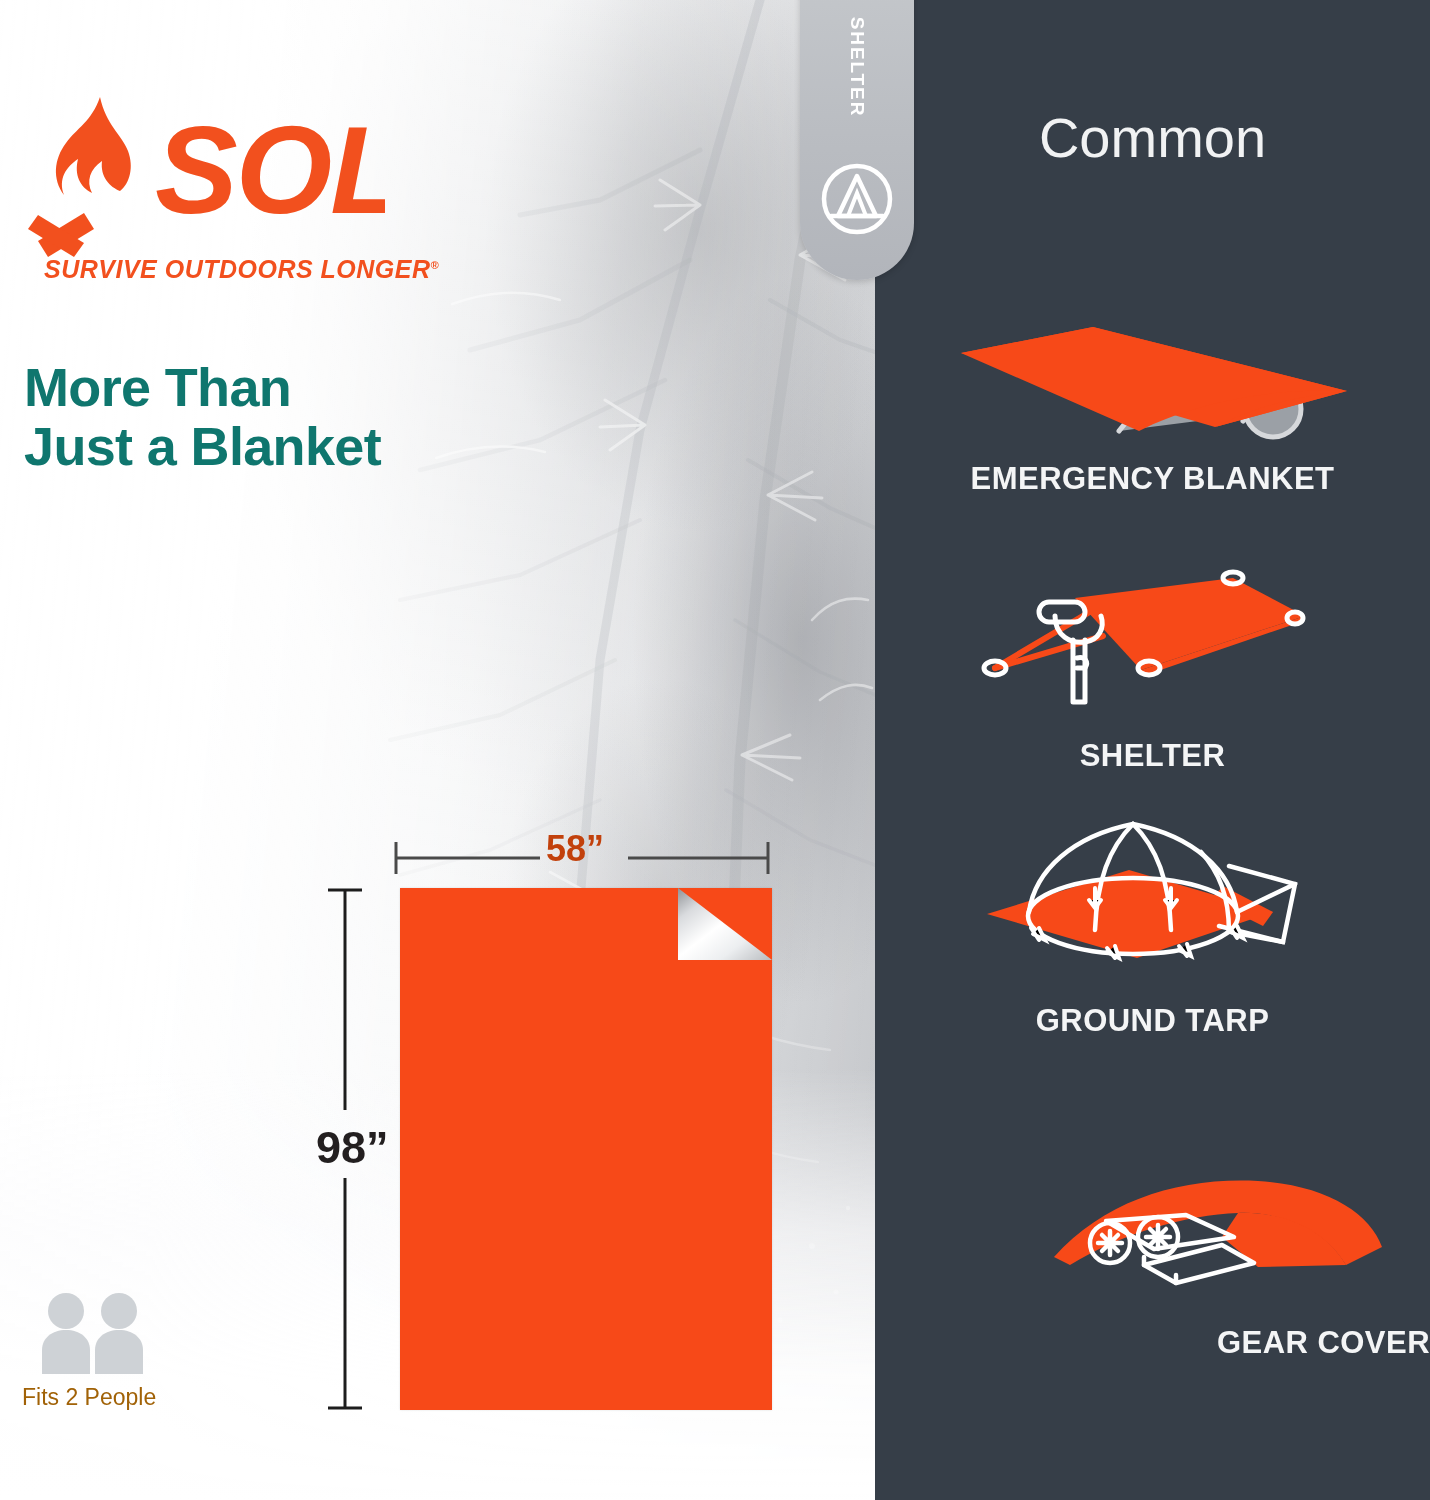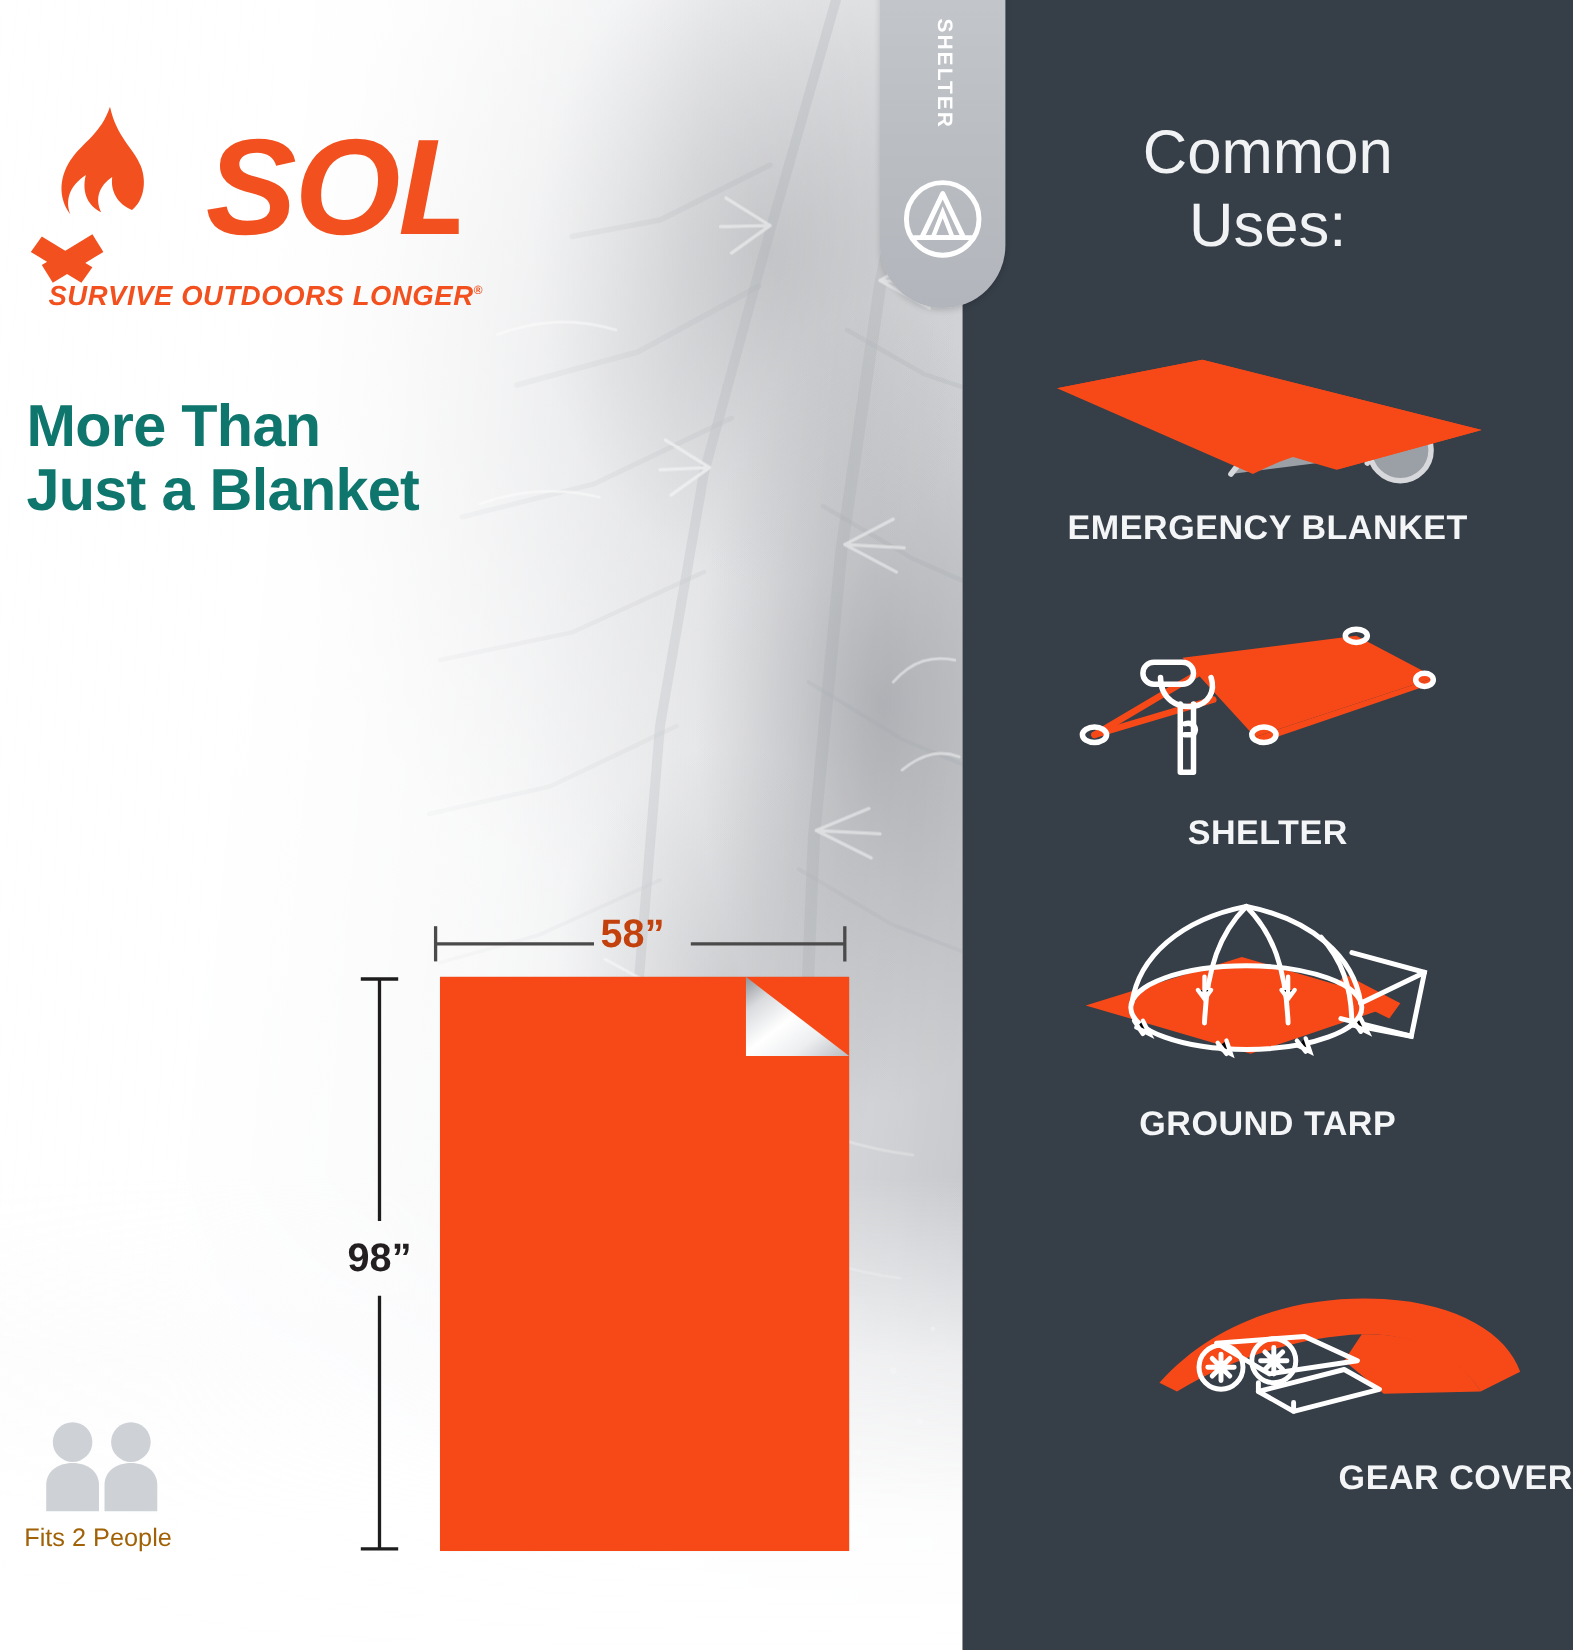--- a/index.html
+++ b/index.html
@@ -34,21 +34,21 @@
   }
 
   
   .darkpanel{
     position:absolute;left:875px;top:0;width:555px;height:1500px;
     background:#363E48;
   }
 
   
   .logo{position:absolute;left:22px;top:95px;width:380px;height:200px;}
-  .logo-wordmark{position:absolute;left:165px;top:18px;text-decoration:underline;}
+  .logo-wordmark{position:absolute;left:133px;top:18px;text-decoration:underline;}
   .logo-tag{
     position:absolute;left:22px;top:160px;
     font-family:"Liberation Sans",sans-serif;
     font-weight:bold;font-style:italic;font-size:25px;letter-spacing:.02em;
     color:#F2501E;white-space:nowrap;
   }
   .logo-tag sup{font-size:11px;vertical-align:super;}
 
   
   .headline{
@@ -70,21 +70,21 @@
   }
   .curl{
     position:absolute;left:678px;top:888px;width:94px;height:72px;overflow:hidden;
   }
   .dim-w-label{
     position:absolute;left:546px;top:828px;
     font-size:36px;font-weight:bold;color:#c2410c;
   }
   .dim-h-label{
     position:absolute;left:316px;top:1122px;
-    font-size:36px;font-weight:bold;color:#231F20;
+    font-size:45px;font-weight:bold;color:#231F20;
   }
 
   
   .people{position:absolute;left:40px;top:1292px;width:120px;height:82px;}
   .fits-label{
     position:absolute;left:22px;top:1384px;
     font-size:23px;color:#a16207;
   }
 
   
@@ -248,21 +248,20 @@
     <svg class="tab-icon" width="78" height="78" viewBox="0 0 78 78">
       <circle cx="39" cy="39" r="33" fill="none" stroke="#ffffff" stroke-width="4.5"></circle>
       <path d="M39 16 L58 56 L20 56 Z" fill="none" stroke="#ffffff" stroke-width="4.5" stroke-linejoin="round"></path>
       <path d="M39 33 L48 56 L30 56 Z" fill="none" stroke="#ffffff" stroke-width="4"></path>
       <line x1="13" y1="56" x2="65" y2="56" stroke="#ffffff" stroke-width="4.5" stroke-linecap="round"></line>
     </svg>
   </div>
 
   <div class="uses-title">
     <span>Common</span>
-    <span>Uses:</span>
   </div>
 
   <div class="use" id="use-0">
     <svg class="use-art" width="420" height="170" viewBox="0 0 420 170">
       <g fill="none" stroke="#D6D8DB" stroke-width="5" stroke-linejoin="round" stroke-linecap="round">
         <path d="M176 150 C 196 122, 224 112, 250 116 C 268 119, 278 128, 286 136" fill="#9BA0A6"></path>
         <path d="M250 118 C 262 100, 280 92, 296 100 C 310 107, 312 124, 302 136" fill="#9BA0A6"></path>
         <circle cx="330" cy="128" r="28" fill="#9BA0A6"></circle>
         <path d="M300 140 C 310 126, 322 120, 332 124"></path>
       </g>

